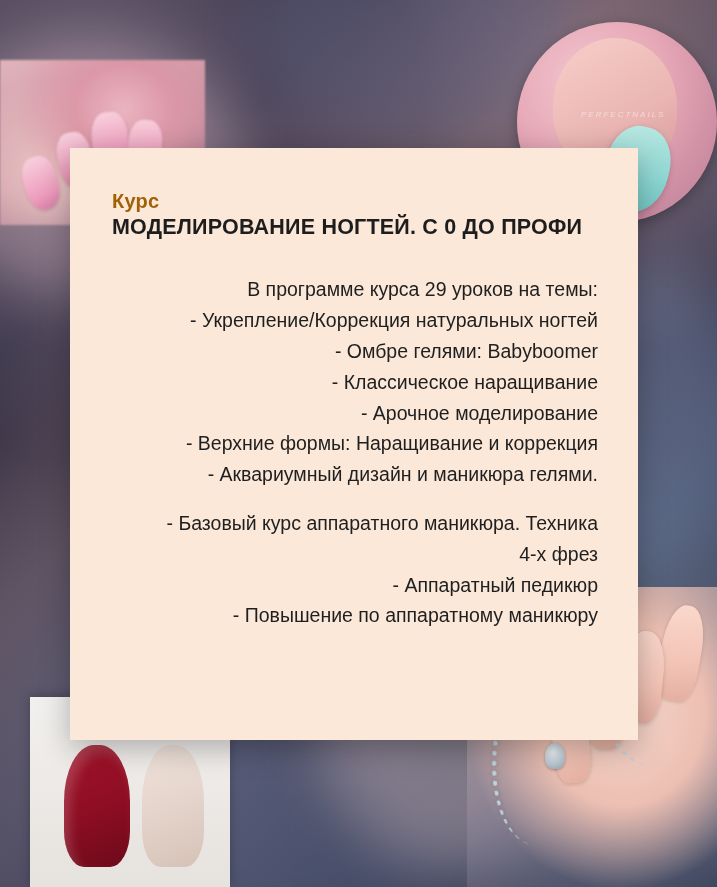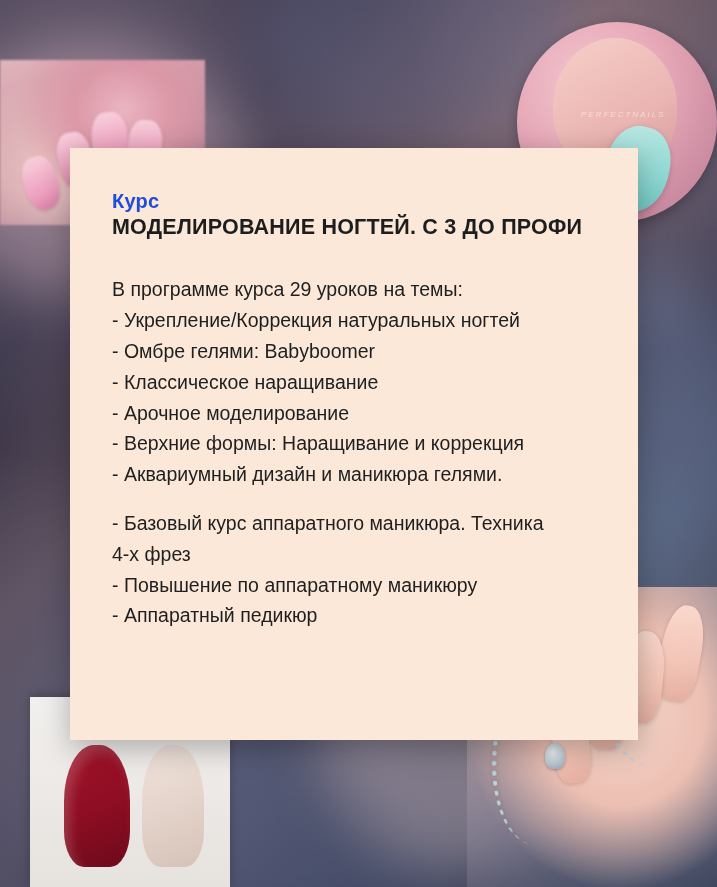--- a/index.html
+++ b/index.html
@@ -173,38 +173,39 @@
     height: 592px;
     background: #fbe8d9;
     box-shadow: 0 8px 28px rgba(0,0,0,.28);
   }
   .card-inner {
     padding: 42px 40px 0 42px;
   }
   .kicker {
     font-size: 20px;
     font-weight: bold;
-    color: #1d4ed8;
+    color: #a16207;
     line-height: 1.15;
     letter-spacing: .2px;
   }
   .headline {
     font-size: 21.5px;
     font-weight: bold;
     color: #1d1d1d;
     line-height: 1.18;
     letter-spacing: .2px;
     margin-top: 2px;
     white-space: nowrap;
   }
   .body-block {
     margin-top: 34px;
     font-size: 19.5px;
     line-height: 1.58;
     color: #1f1f1f;
+    text-align: right;
   }
   .body-block .line {
     white-space: pre-wrap;
   }
   .spacer-line { height: 18px; }
 </style>
 </head>
 <body>
 
 <div class="poster">
@@ -241,34 +242,34 @@
     <div class="long-nail" style="right:92px; top:76px; width:38px; height:86px; transform:rotate(0deg);"></div>
     <div class="long-nail" style="right:128px; top:118px; width:36px; height:78px; transform:rotate(-6deg);"></div>
     <div class="bracelet"></div>
     <div class="bracelet2"></div>
     <div class="charm"></div>
   </div>
 
   <div class="card">
     <div class="card-inner">
       <div class="kicker">Курс</div>
-      <div class="headline">МОДЕЛИРОВАНИЕ НОГТЕЙ. С 3 ДО ПРОФИ</div>
+      <div class="headline">МОДЕЛИРОВАНИЕ НОГТЕЙ. С 0 ДО ПРОФИ</div>
 
       <div class="body-block">
         <div class="line">В программе курса 29 уроков на темы:</div>
         <div class="line">- Укрепление/Коррекция натуральных ногтей</div>
         <div class="line">- Омбре гелями: Babyboomer</div>
         <div class="line">- Классическое наращивание</div>
         <div class="line">- Арочное моделирование</div>
         <div class="line">- Верхние формы: Наращивание и коррекция</div>
         <div class="line">- Аквариумный дизайн и маникюра гелями.</div>
 
         <div class="spacer-line"></div>
 
         <div class="line">- Базовый курс аппаратного маникюра. Техника</div>
         <div class="line">4-х фрез</div>
+        <div class="line">- Аппаратный педикюр</div>
         <div class="line">- Повышение по аппаратному маникюру</div>
-        <div class="line">- Аппаратный педикюр</div>
       </div>
     </div>
   </div>
 
 </div>
 
 </body></html>

